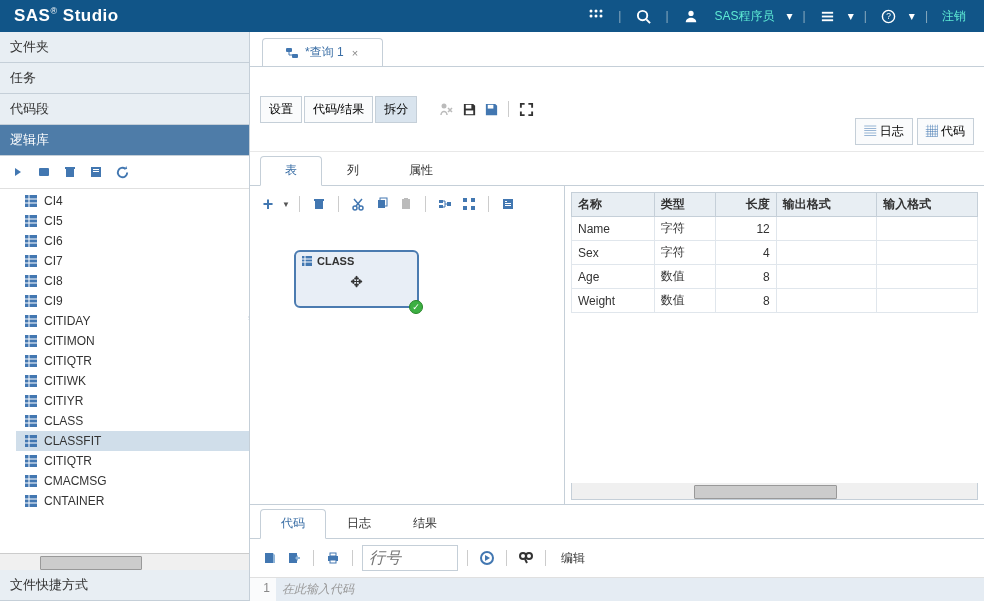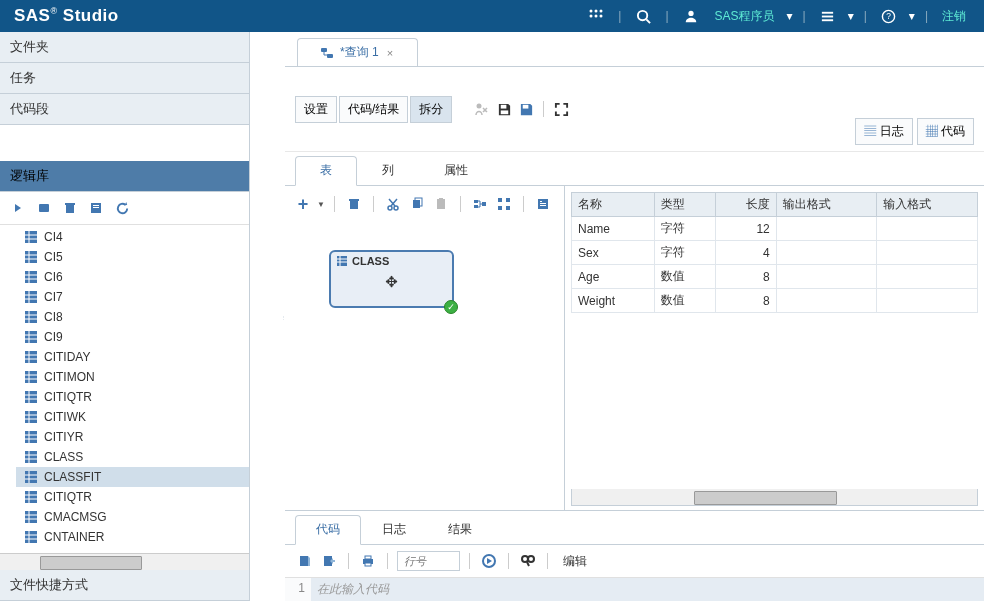--- a/index.html
+++ b/index.html
@@ -6,24 +6,24 @@
 body { font-family: Arial, sans-serif; font-size: 12px; color: #333; width: 984px; height: 615px; overflow: hidden; background: #fff; }
 .header { background: #115588; color: #fff; height: 32px; display: flex; align-items: center; padding: 0 14px; justify-content: space-between; }
 .header-left { display: flex; align-items: center; }
 .logo { font-size: 17px; font-weight: bold; letter-spacing: 0.5px; }
 .logo sup { font-size: 9px; vertical-align: super; font-weight: normal; }
 .header-right { display: flex; align-items: center; gap: 8px; }
 .header-icon { width: 24px; height: 24px; display: inline-flex; align-items: center; justify-content: center; cursor: pointer; color: #fff; }
 .header-sep { color: #88aabf; margin: 0 2px; }
 .header-text { color: #5eead4; padding: 0 4px; cursor: pointer; }
 
-.main { display: flex; height: 569px; gap: 35px; }
+.main { display: flex; height: 569px; }
 .left-panel { width: 250px; background: #fff; border-right: 1px solid #c5cfd8; display: flex; flex-direction: column; }
 .accordion-header { background: #e8eef3; border-bottom: 1px solid #c5cfd8; padding: 6px 10px; font-size: 13px; cursor: pointer; color: #333; }
-.accordion-header.active { background: #4e7ca8; color: #000000; font-weight: normal; margin-top: 36px; }
+.accordion-header.active { background: #4e7ca8; color: #ffffff; font-weight: normal; }
 
 .nav-toolbar { display: flex; align-items: center; gap: 6px; padding: 6px 8px; border-bottom: 1px solid #e0e0e0; }
 .nav-toolbar .tb-icon { width: 20px; height: 20px; display: inline-flex; align-items: center; justify-content: center; cursor: pointer; }
 
 .tree-list { flex: 1; overflow-y: auto; overflow-x: auto; padding: 2px 0; margin-left: 16px; }
 .tree-item { display: flex; align-items: center; padding: 3px 8px; cursor: pointer; gap: 6px; }
 .tree-item.selected { background: #d0deea; }
 .tree-item .dataset-icon { width: 14px; height: 14px; flex-shrink: 0; }
 .tree-hscroll { height: 17px; border-top: 1px solid #ccc; background: #f0f0f0; position: relative; }
 .tree-hscroll::before { content:''; position:absolute; left:40px; top:2px; width:100px; height:12px; background:#ccc; border:1px solid #999; border-radius:1px; }
@@ -52,33 +52,33 @@
 .canvas-area { flex: 1; padding: 8px; display: flex; flex-direction: column; }
 .canvas-toolbar { display: flex; align-items: center; gap: 4px; padding-bottom: 6px; }
 .canvas-surface { flex: 1; position: relative; border: none; }
 .table-node { position: absolute; left: 36px; top: 30px; width: 125px; height: 58px; border: 2px solid #4b7bb0; border-radius: 6px; background: #e8eef6; }
 .table-node-header { display: flex; align-items: center; gap: 4px; padding: 3px 5px; font-size: 11px; font-weight: bold; color:#333; }
 .table-node-handle { position: absolute; left: 50%; top: 56%; transform: translate(-50%,-50%); font-size: 15px; }
 .table-node-badge { position: absolute; right: -6px; bottom: -8px; width: 14px; height: 14px; background: #3cb043; border-radius: 50%; border: 1px solid #288528; display:flex; align-items:center; justify-content:center; color:#fff; font-size:9px;}
 
 .columns-panel { width: 420px; border-left: 1px solid #c5cfd8; display: flex; flex-direction: column; padding: 6px 6px 4px 6px; }
 .cols-table { width: 100%; border-collapse: collapse; border: 1px solid #c5cfd8; }
-.cols-table th { background: #e8eef3; border: 1px solid #c5cfd8; padding: 3px 6px; font-weight: normal; font-size: 12px; text-align:left;}
+.cols-table th { background: #e8eef3; border: 1px solid #c5cfd8; padding: 3px 6px; font-weight: bold; font-size: 12px; text-align:left;}
 .cols-table th.r, .cols-table td.r { text-align: right; }
 .cols-table td { border: 1px solid #e0e6ec; padding: 3px 6px; font-size: 12px; }
 .cols-scroll { margin-top: auto; }
 .cols-hscroll { height: 17px; background: #f0f0f0; border: 1px solid #c5cfd8; border-top: none; position: relative; }
 .cols-hscroll::before { content:''; position:absolute; left:30%; top:2px; width:35%; height:12px; background:#ccc; border:1px solid #999; border-radius:1px; }
 
 .bottom-section { border-top: 1px solid #c5cfd8; display: flex; flex-direction: column; }
 .bottom-tabs { display: flex; padding-left: 10px; padding-top: 4px; border-bottom: 1px solid #c5cfd8; }
 .bottom-tab { padding: 5px 20px; cursor: pointer; font-size: 12px; border:1px solid transparent; }
 .bottom-tab.active { border: 1px solid #c5cfd8; border-bottom: 1px solid #fff; border-radius: 4px 4px 0 0; margin-bottom:-1px; background:#fff; color:#3a6ea5;}
 .bottom-toolbar { display: flex; align-items: center; gap: 4px; padding: 6px 10px; }
-.lineno-input { width: 63px; padding: 3px 6px; border: 1px solid #c5cfd8; font-style: italic; color: #888; font-size: 11px; }
+.lineno-input { width: 96px; padding: 3px 6px; border: 1px solid #c5cfd8; font-style: italic; color: #888; font-size: 16px; }
 .code-editor { display: flex; border-top: 1px solid #e0e0e0; }
 .gutter { width: 26px; background: #fafbfc; text-align: right; padding: 3px 6px; color: #888; font-size: 12px; }
 .code-line { flex: 1; padding: 3px 6px; font-style: italic; color: #999; background: #e5ecf3; font-size: 12px; }
 
 svg { display: block; }
 </style>
 </head>
 <body>
 
 <div class="header">

